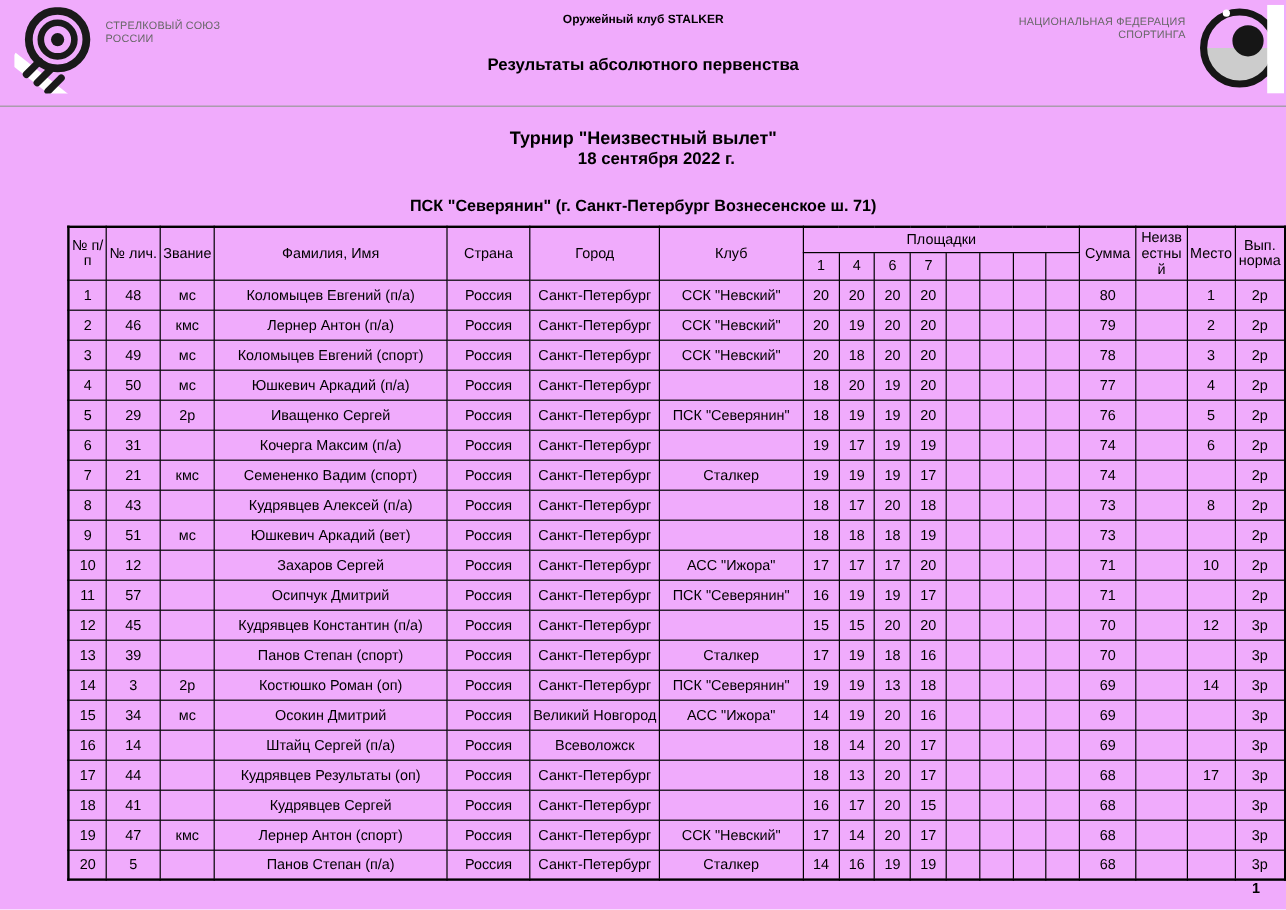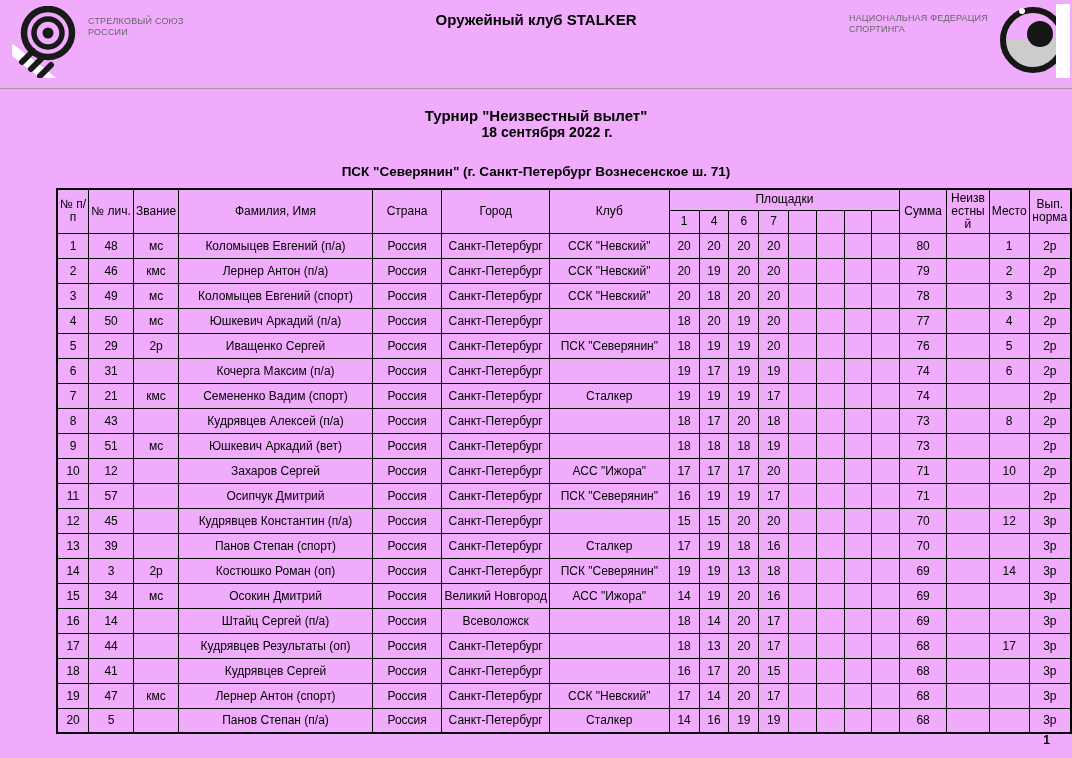--- a/index.html
+++ b/index.html
@@ -4,23 +4,23 @@
 <style>
   html,body{margin:0;padding:0;background:#fff;}
   .page{position:relative;width:1072px;height:758px;background:#f0abfc;overflow:hidden;
         font-family:"Liberation Sans",sans-serif;color:#000;}
 
   
   .logo-left{position:absolute;left:12px;top:6px;}
   .logo-right{position:absolute;right:2px;top:4px;}
   .org{position:absolute;font-size:9px;line-height:11px;color:#666;letter-spacing:.2px;}
   .org-left{left:88px;top:16px;text-align:left;}
-  .org-right{right:84px;top:13px;text-align:left;}
+  .org-right{right:84px;top:13px;text-align:right;}
   .center-head{position:absolute;left:0;width:100%;text-align:center;font-weight:bold;}
-  .club-title{top:11px;font-size:15px;}
+  .club-title{top:11px;font-size:10px;}
   .subtitle{top:45px;font-size:14px;}
   .rule{position:absolute;left:0;top:88px;width:1072px;height:1px;background:#9a9a9a;}
 
   
   .event-line{position:absolute;left:0;width:100%;text-align:center;font-weight:bold;}
   .event-title{top:107px;font-size:15px;}
   .event-date{top:124px;font-size:14px;margin-left:11px;}
   .event-venue{top:164px;font-size:13.5px;}
 
   
@@ -59,20 +59,21 @@
       <line x1="28" y1="70" x2="39" y2="59"></line>
     </g>
   </svg>
 
   <div class="org org-left">
     <div>СТРЕЛКОВЫЙ СОЮЗ</div>
     <div>РОССИИ</div>
   </div>
 
   <div class="center-head club-title">Оружейный клуб STALKER</div>
+  <div class="center-head subtitle">Результаты абсолютного первенства</div>
 
   <div class="org org-right">
     <div>НАЦИОНАЛЬНАЯ ФЕДЕРАЦИЯ</div>
     <div>СПОРТИНГА</div>
   </div>
 
   <svg class="logo-right" width="70" height="74" viewBox="0 0 70 74">
     <path d="M3 36 A30 30 0 0 0 63 36 L3 36 Z" fill="#cccccc"></path>
     <circle cx="33" cy="36" r="30" fill="none" stroke="#161616" stroke-width="6"></circle>
     <circle cx="40" cy="30" r="13" fill="#161616"></circle>

